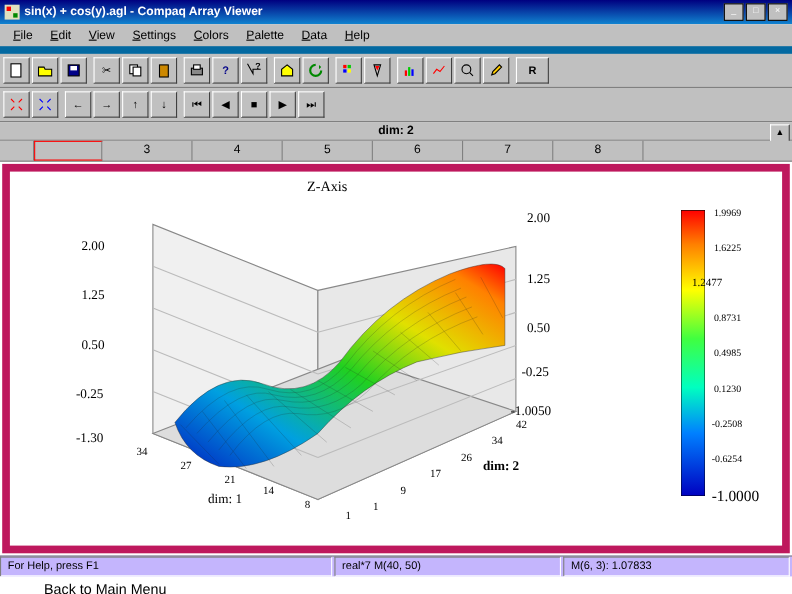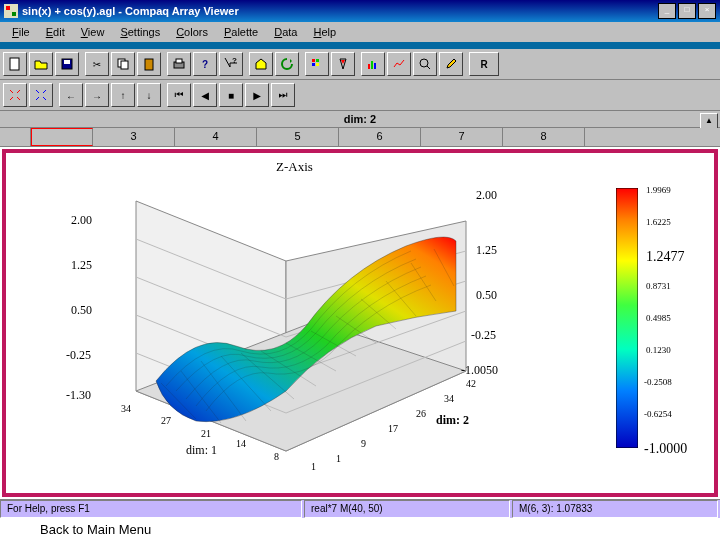--- a/index.html
+++ b/index.html
@@ -10,21 +10,21 @@
 .menubar{background:#c0c0c0;display:flex;padding:2px 4px;border-bottom:7px solid #0369a1}
 .menu-item{padding:2px 8px;cursor:pointer}
 .menu-item u{text-decoration:underline}
 .toolbar{background:#c0c0c0;display:flex;padding:2px;border-bottom:1px solid #808080;flex-wrap:wrap}
 .tbtn{width:22px;height:22px;border:1px solid;border-color:#fff #404040 #404040 #fff;background:#c0c0c0;margin:1px;display:flex;align-items:center;justify-content:center;font-size:10px}
 .sep{width:4px}
 .dim-label{background:#c0c0c0;text-align:center;padding:2px;border-bottom:1px solid #808080;font-size:11px;font-weight:bold}
 .scroll-btn{width:16px;height:16px;background:#c0c0c0;border:1px solid;border-color:#fff #404040 #404040 #fff;position:absolute;font-size:8px;text-align:center;line-height:14px}
 .col-headers{background:#c0c0c0;display:flex;border-bottom:1px solid #808080;position:relative;height:18px}
 .col-h{width:81px;text-align:center;border-right:1px solid #808080;padding:2px 0}
-.chart-area{background:#fff;position:relative;height:340px;border:4px solid #be185d;margin:2px}
+.chart-area{background:#fff;position:relative;height:340px;border:7px solid #be185d;margin:2px}
 .axis-text{position:absolute;font-family:'Times New Roman',serif;font-size:12px}
 .status{background:#c4b5fd;display:flex;border-top:1px solid #808080;font-size:10px;height:18px}
 .status-cell{border:1px solid;border-color:#808080 #fff #fff #808080;padding:2px 6px;margin-right:2px}
 .back-link{padding:4px 40px;font-size:13px;font-family:Liberation Sans, sans-serif}
 svg{display:block}
 </style>
 </head>
 <body>
 
 <div class="titlebar">
@@ -282,21 +282,21 @@
           <stop offset="0.45" stop-color="#40ff40"></stop>
       <stop offset="0.62" stop-color="#00ffc0"></stop>
           <stop offset="0.78" stop-color="#0080ff"></stop>
       <stop offset="1" stop-color="#0000c0"></stop>
     </linearGradient>
       </defs>
     <rect x="0" y="0" width="22" height="260" fill="url(#cb)" stroke="#000"></rect>
   </svg>
   <div class="axis-text" style="left:640px;top:32px;font-size:9px">1.9969</div>
   <div class="axis-text" style="left:640px;top:64px;font-size:9px">1.6225</div>
-  <div class="axis-text" style="left:640px;top:96px;font-size:14px">1.2477</div>
+  <div class="axis-text" style="left:620px;top:96px;font-size:10px">1.2477</div>
   <div class="axis-text" style="left:640px;top:128px;font-size:9px">0.8731</div>
   <div class="axis-text" style="left:640px;top:160px;font-size:9px">0.4985</div>
   <div class="axis-text" style="left:640px;top:192px;font-size:9px">0.1230</div>
   <div class="axis-text" style="left:638px;top:224px;font-size:9px">-0.2508</div>
   <div class="axis-text" style="left:638px;top:256px;font-size:9px">-0.6254</div>
   <div class="axis-text" style="left:638px;top:288px;font-size:14px">-1.0000</div>
 </div>
 
 <div class="status">
   <div class="status-cell" style="flex:1.5">For Help, press F1</div>

